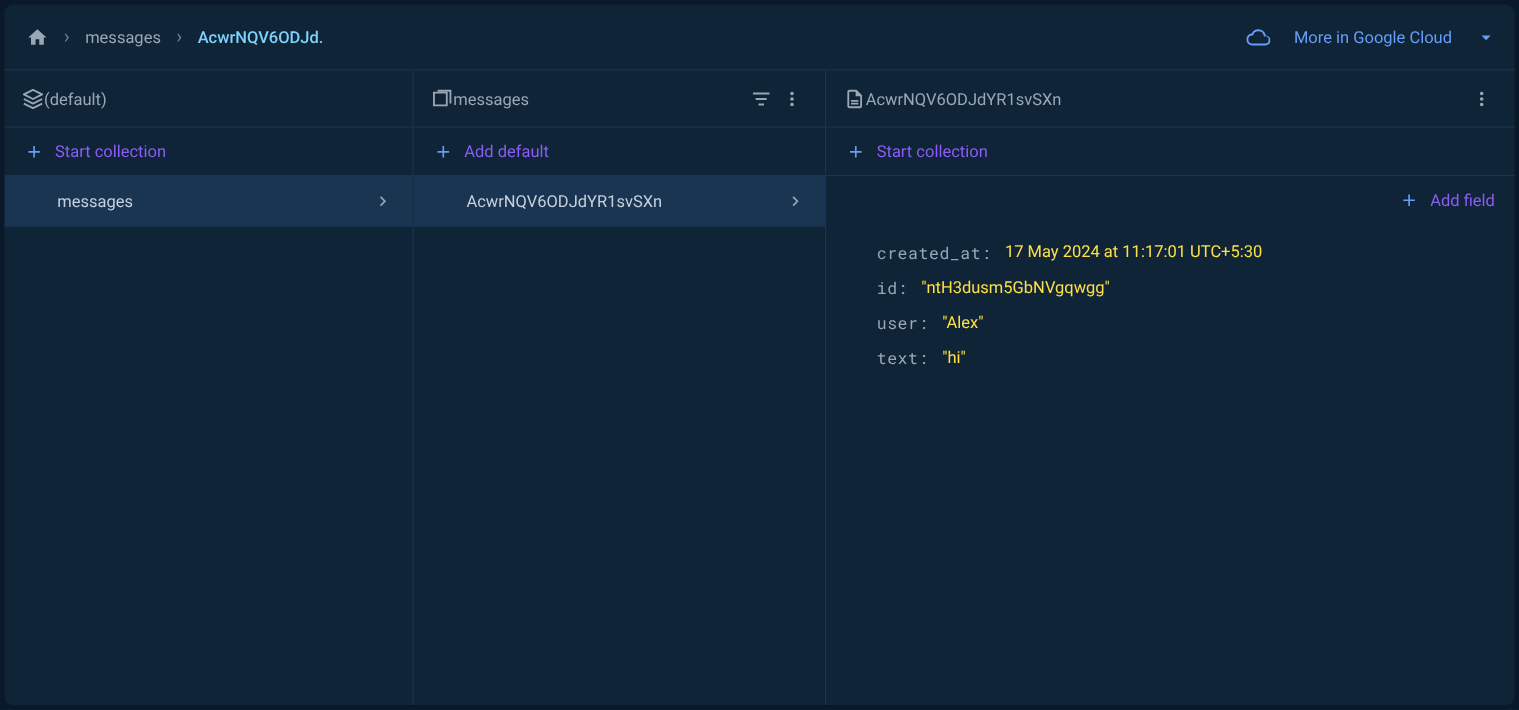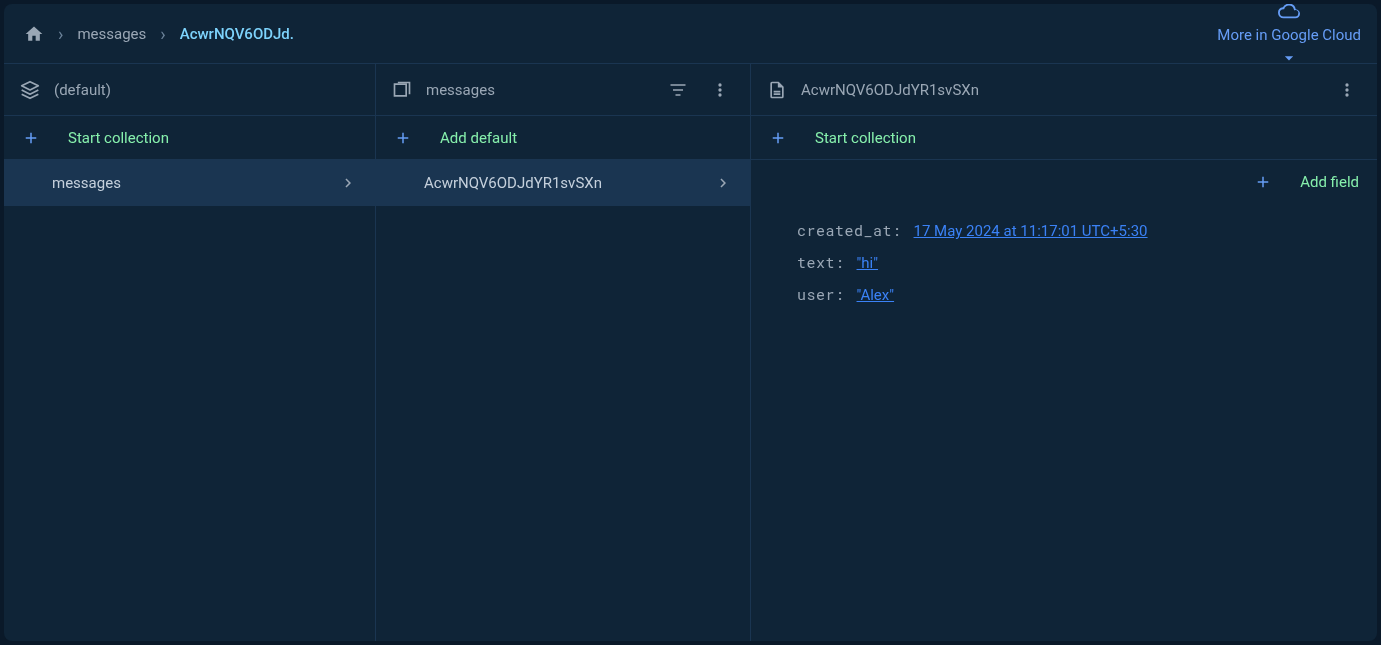--- a/index.html
+++ b/index.html
@@ -37,25 +37,24 @@
   .breadcrumb .sep {
     color: #6b8299;
     font-size: 18px;
   }
   .bc-link { color: #9aa7b5; cursor: pointer; }
   .bc-current { color: #7dd3fc; font-weight: 500; }
   .home-icon { color: #9aa7b5; display:flex; align-items:center; cursor:pointer; }
   .cloud-link {
     display: flex;
     align-items: center;
-    gap: 4px;
+    gap: 21px;
     color: #669df6;
     font-size: 15px;
     cursor: pointer;
-    flex-direction: column;
   }
   .cloud-link svg { fill: #669df6; }
   .cols {
     display: flex;
     flex: 1;
     min-height: 0;
   }
   .col {
     display: flex;
     flex-direction: column;
@@ -63,35 +62,35 @@
     min-height: 0;
   }
   .col1 { width: 372px; }
   .col2 { width: 375px; }
   .col3 { flex: 1; border-right: none; }
   .colhead {
     height: 52px;
     display: flex;
     align-items: center;
     padding: 0 16px;
-    gap: 14px;
+    gap: 0;
     border-bottom: 1px solid #1a3551;
     color: #9aa7b5;
     font-size: 15px;
   }
   .colhead .title { flex: 1; }
   .colhead .icon { color: #9aa7b5; display:flex; align-items:center; }
   .colhead .iconbtn { cursor: pointer; color:#9aa7b5; display:flex; align-items:center; padding:4px; }
   .action-row {
     height: 44px;
     display: flex;
     align-items: center;
-    gap: 28px;
+    gap: 10px;
     padding: 0 18px;
-    color: #86efac;
+    color: #8b5cf6;
     font-size: 15px;
     cursor: pointer;
     border-bottom: 1px solid #1a3551;
   }
   .action-row.no-border { border-bottom: none; justify-content: flex-end; }
   .action-row svg { fill: #669df6; }
   .list-item {
     height: 46px;
     display: flex;
     align-items: center;
@@ -103,33 +102,32 @@
   }
   .list-item.selected {
     background: #1a3551;
   }
   .list-item .chev { color: #9aa7b5; }
   .fields {
     padding: 10px 0 0 0;
   }
   .field-row {
     display: flex;
-    align-items: flex-end;
+    align-items: flex-start;
     padding: 6px 18px 6px 46px;
     font-size: 15px;
     gap: 12px;
   }
   .field-key {
     font-family: 'Roboto Mono', 'Courier New', monospace;
     color: #9aa7b5;
     letter-spacing: 0.5px;
   }
   .field-val {
-    color: #3b82f6;
-    text-decoration: underline;
+    color: #fde047;
   }
   svg { display: block; }
 </style>
 </head>
 <body>
 
 <div class="app">
   <div class="topbar">
     <div class="breadcrumb">
       <span class="home-icon">
@@ -245,23 +243,27 @@
             <path d="M19 13h-6v6h-2v-6H5v-2h6V5h2v6h6v2z"></path>
           </svg>
         <span>Add field</span>
       </div>
       <div class="fields">
         <div class="field-row">
           <span class="field-key">created_at:</span>
           <span class="field-val">17 May 2024 at 11:17:01 UTC+5:30</span>
         </div>
         <div class="field-row">
+          <span class="field-key">id:</span>
+          <span class="field-val">"ntH3dusm5GbNVgqwgg"</span>
+        </div>
+        <div class="field-row">
+          <span class="field-key">user:</span>
+          <span class="field-val">"Alex"</span>
+        </div>
+        <div class="field-row">
           <span class="field-key">text:</span>
           <span class="field-val">"hi"</span>
         </div>
-        <div class="field-row">
-          <span class="field-key">user:</span>
-          <span class="field-val">"Alex"</span>
-        </div>
       </div>
     </div>
   </div>
 </div>
 
 </body></html>

